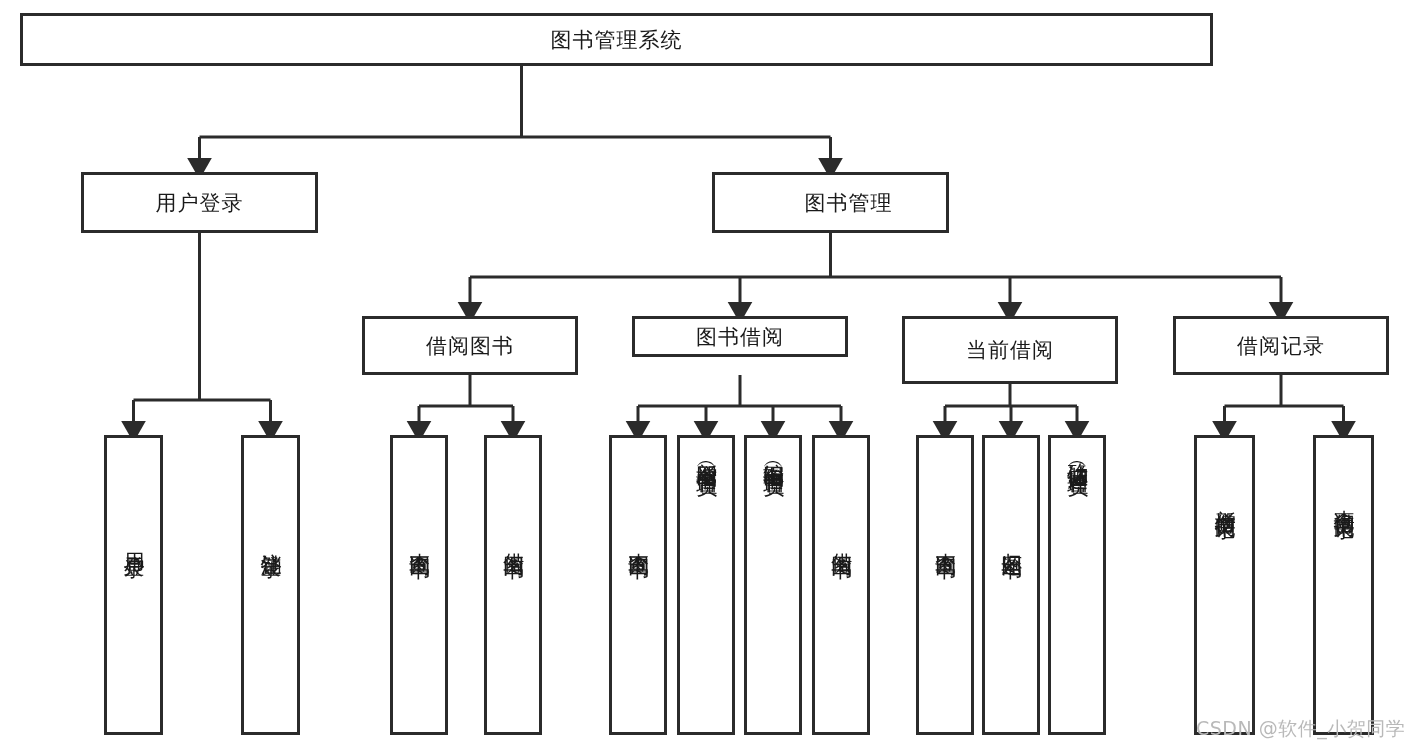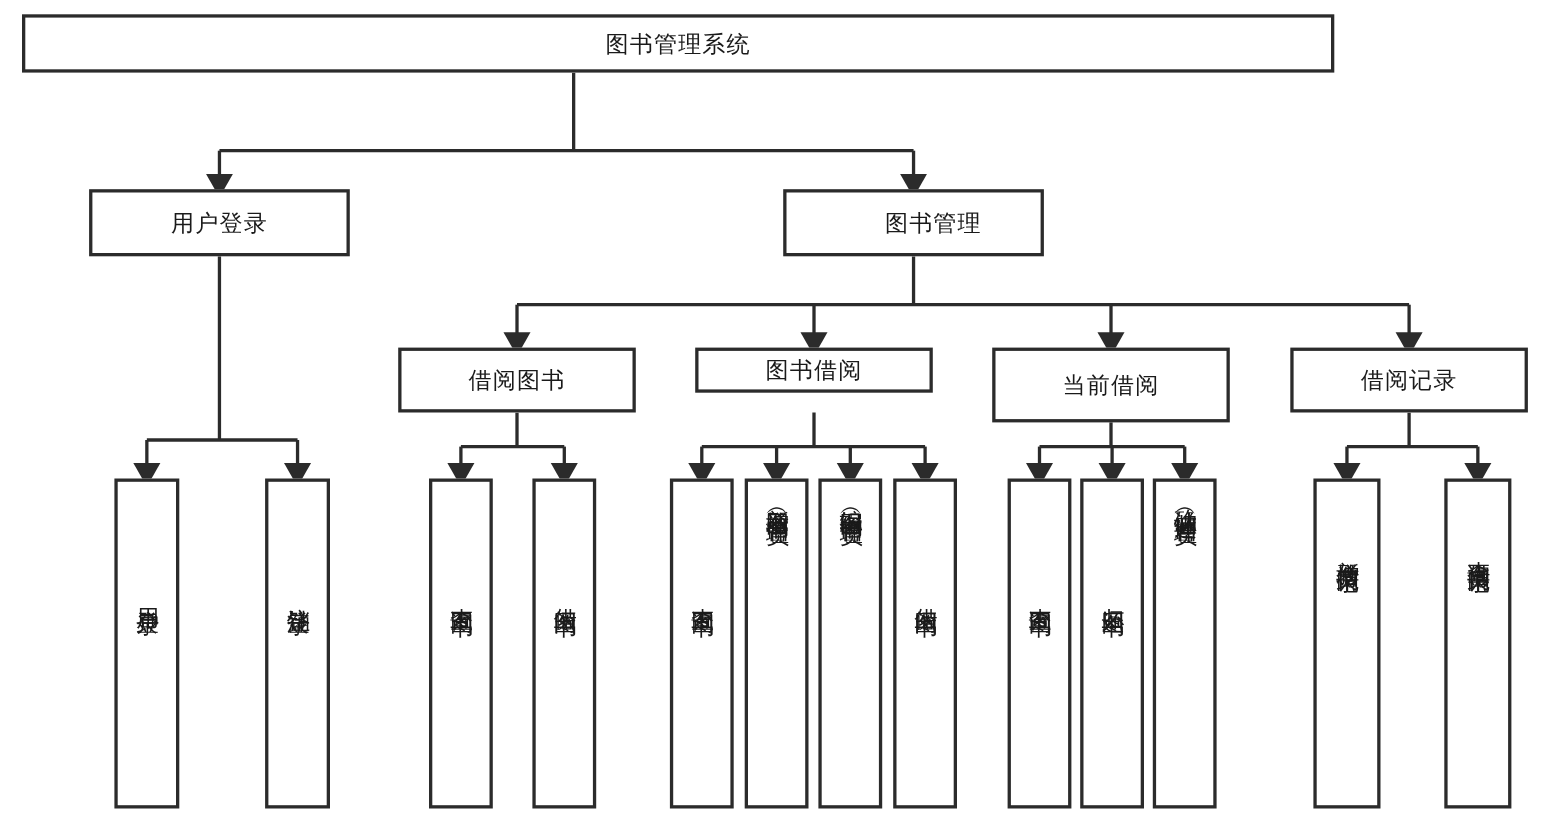--- a/index.html
+++ b/index.html
@@ -164,14 +164,15 @@
         <span class="vtext">确认归还（管理员）</span>
       </div>
       <div class="node v" style="left: 1194px; top: 435px; width: 61px; height: 300px; padding-top: 55px;">
         <span class="vtext">新增借阅记录</span>
       </div>
       <div class="node v" style="left: 1313px; top: 435px; width: 61px; height: 300px; padding-top: 55px;">
         <span class="vtext">查询借阅记录</span>
       </div>
     </div>
 
+  <div class="watermark" style="left: 1196px; top: 716px;">CSDN @软件_小贺同学</div>
 
 </div>
 
 </body></html>

